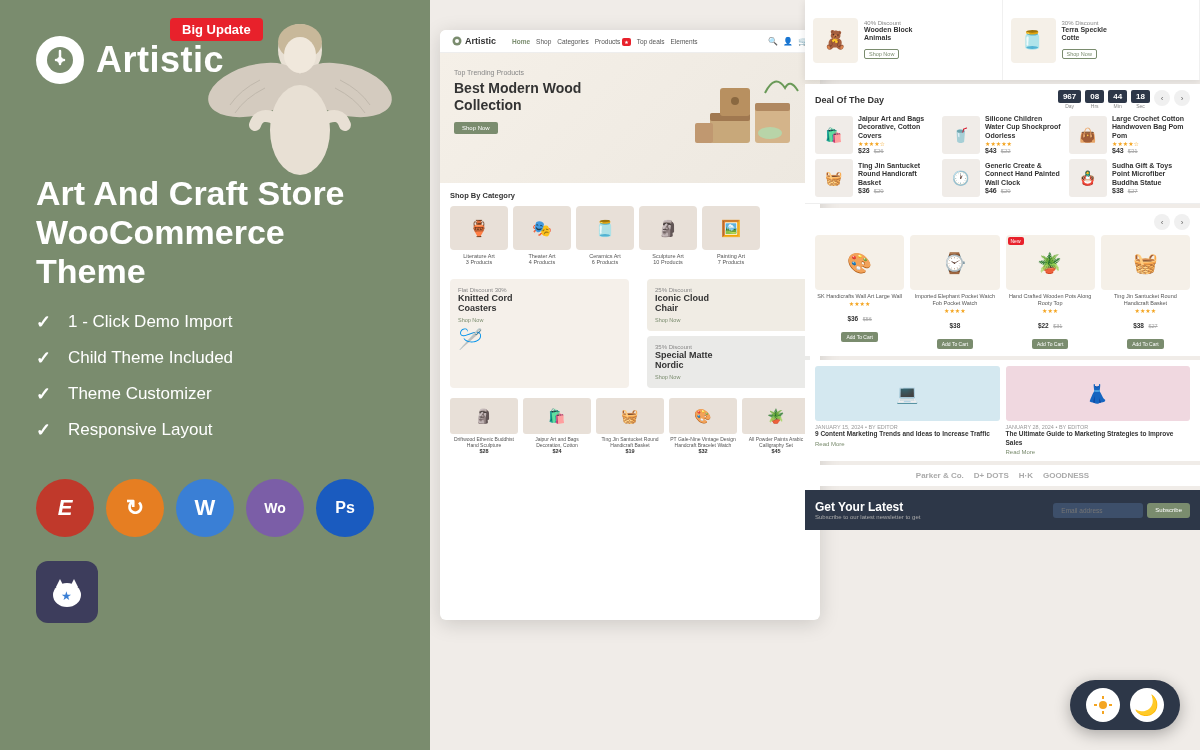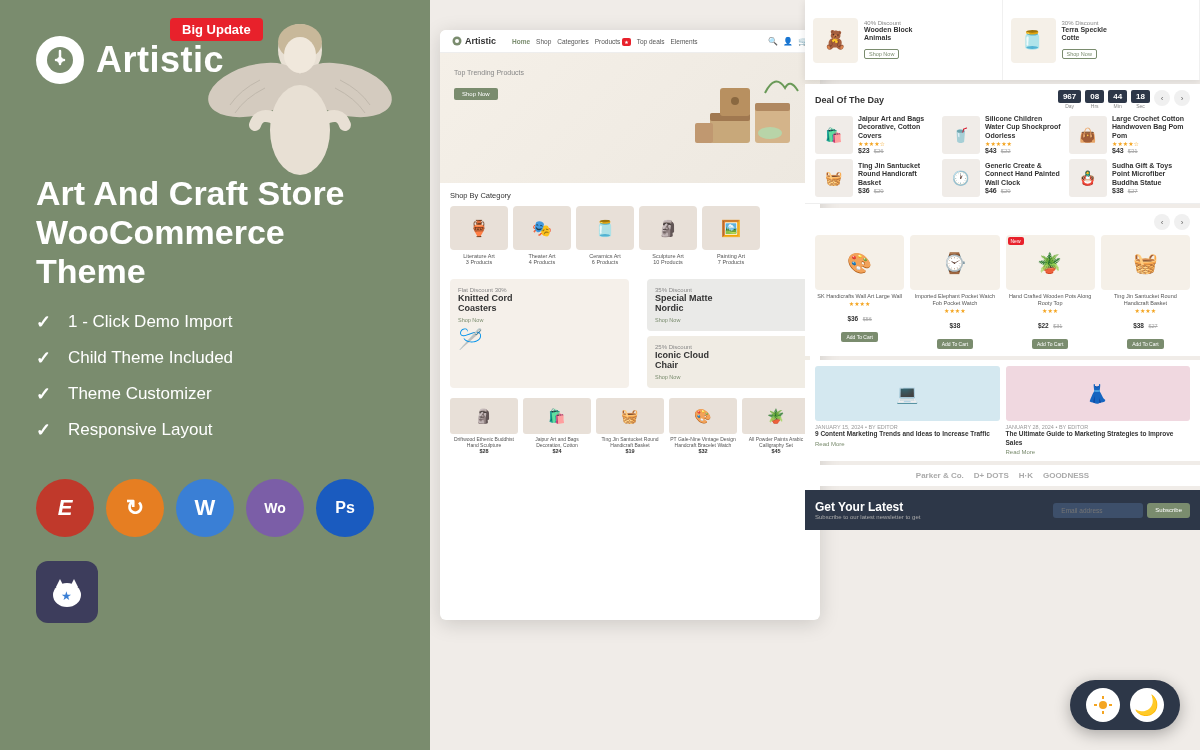--- a/index.html
+++ b/index.html
@@ -227,21 +227,21 @@
       top: 10px;
       width: 120px;
       height: 110px;
     }
 
     .store-category-section {
       padding: 8px 10px;
     }
     .store-section-title {
       font-size: 7.5px;
-      font-weight: 400;
+      font-weight: 700;
       color: #333;
       margin-bottom: 6px;
     }
     .store-categories {
       display: flex;
       gap: 5px;
       overflow: hidden;
     }
     .store-cat-item {
       width: 58px;
@@ -722,20 +722,21 @@
         </div>
         <div class="store-nav-icons">
           <span>🔍</span>
           <span>👤</span>
           <span>🛒</span>
         </div>
       </div>
 
       <div class="store-hero">
         <div class="store-hero-text">Top Trending Products</div>
+        <div class="store-hero-title">Best Modern Wood<br>Collection</div>
         <div class="store-hero-btn">Shop Now</div>
         <div class="store-hero-image">
           
           <svg viewBox="0 0 120 110" xmlns="http://www.w3.org/2000/svg">
             <rect x="20" y="50" width="40" height="30" rx="3" fill="#c8a87a"></rect>
             <rect x="20" y="50" width="40" height="8" rx="2" fill="#a07850"></rect>
             <rect x="65" y="40" width="35" height="40" rx="3" fill="#d4b48a"></rect>
             <rect x="65" y="40" width="35" height="8" rx="2" fill="#b08860"></rect>
             <rect x="30" y="25" width="30" height="28" rx="3" fill="#b89060"></rect>
             <circle cx="45" cy="38" r="4" fill="#8a6840"></circle>
@@ -773,28 +774,28 @@
       </div>
 
       <div class="store-promo-section">
         <div class="promo-card">
           <div class="promo-card-discount">Flat Discount 30%</div>
           <div class="promo-card-title">Knitted Cord<br>Coasters</div>
           <div class="promo-card-btn">Shop Now</div>
           <div class="promo-card-img">🪡</div>
         </div>
         <div style="flex:1;display:flex;flex-direction:column;gap:5px;">
+          <div class="promo-card" style="background:#f0ece4;">
+            <div class="promo-card-discount">25% Discount</div>
+            <div class="promo-card-title">Iconic Cloud<br>Chair</div>
+            <div class="promo-card-btn">Shop Now</div>
+          </div>
           <div class="promo-card" style="background:#eaeae8;">
             <div class="promo-card-discount">35% Discount</div>
             <div class="promo-card-title">Special Matte<br>Nordic</div>
-            <div class="promo-card-btn">Shop Now</div>
-          </div>
-          <div class="promo-card" style="background:#f0ece4;">
-            <div class="promo-card-discount">25% Discount</div>
-            <div class="promo-card-title">Iconic Cloud<br>Chair</div>
             <div class="promo-card-btn">Shop Now</div>
           </div>
         </div>
       </div>
 
       <div class="store-products-section">
         <div class="mini-product">
           <div class="mini-product-img">🗿</div>
           <div class="mini-product-name">Driftwood Ethenic Buddhist Hand Sculpture</div>
           <div class="mini-product-price">$28</div>

